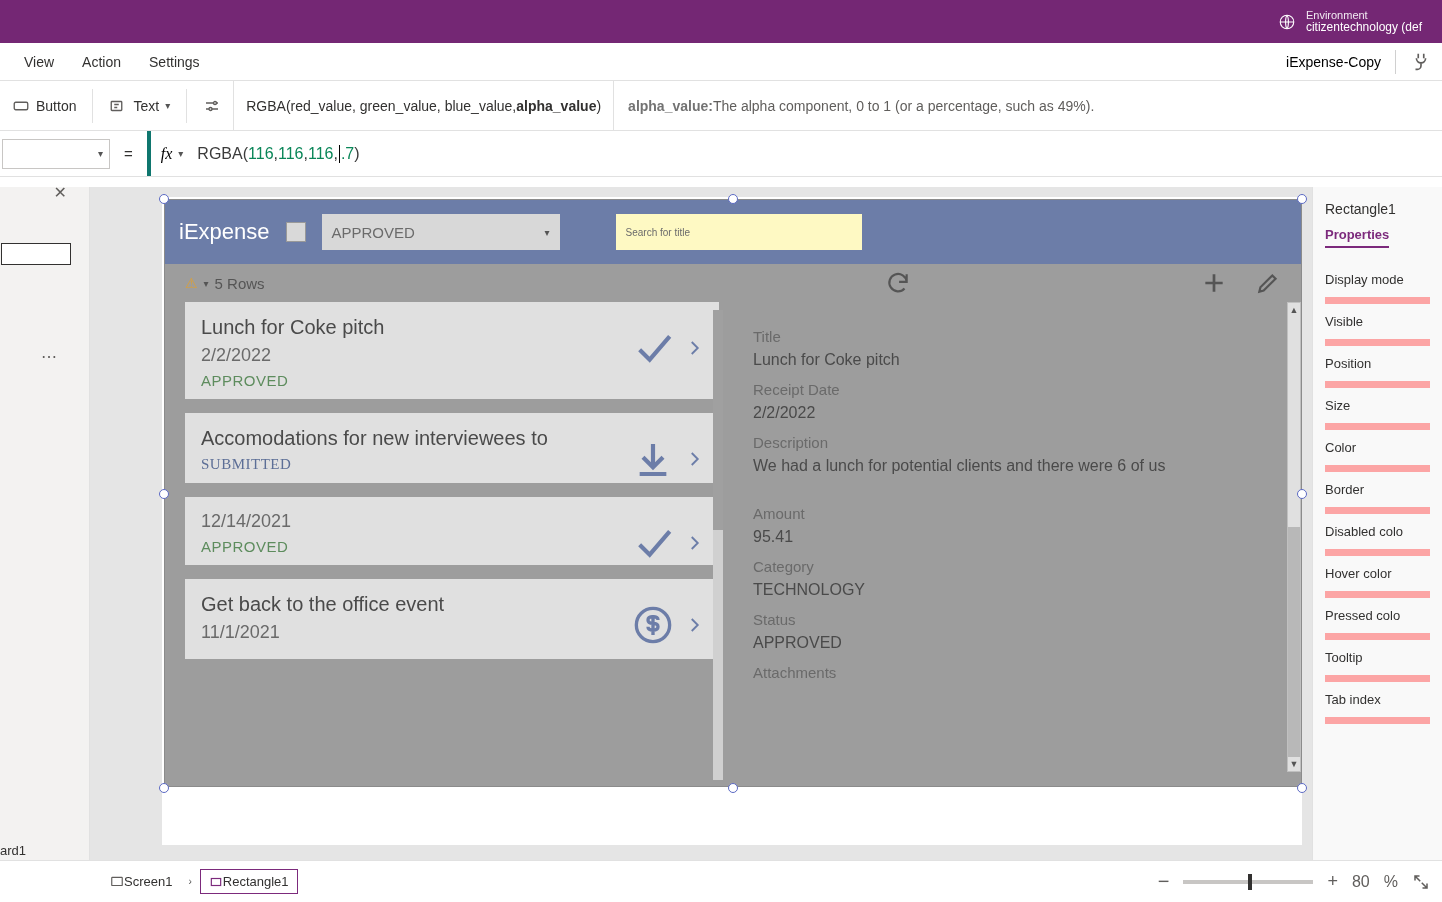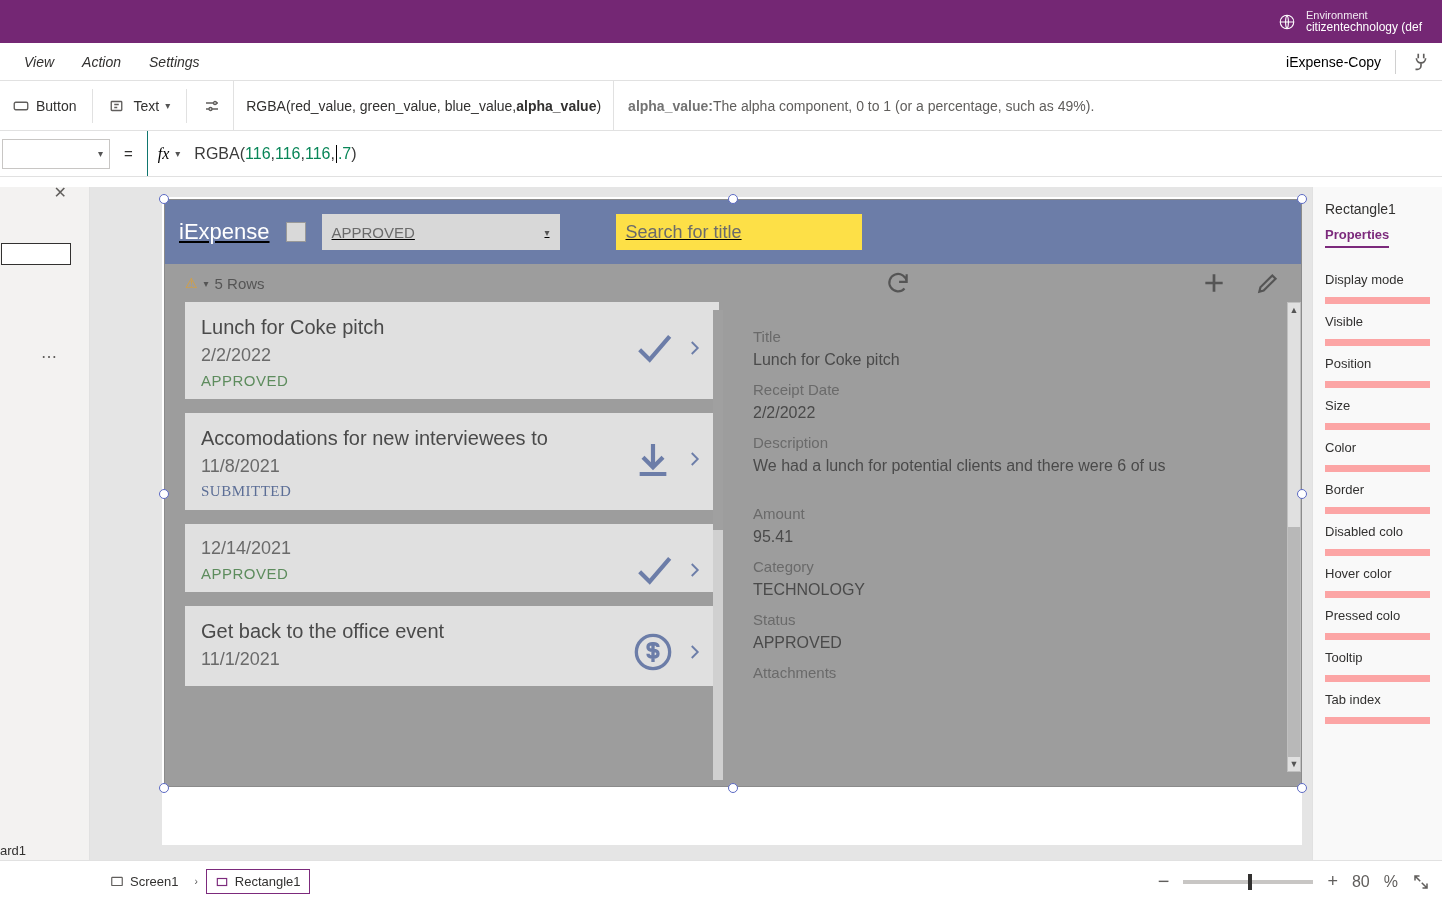--- a/index.html
+++ b/index.html
@@ -6,36 +6,36 @@
 body { background: #f5f5f5; width: 1442px; height: 902px; overflow: hidden; position: relative; }
 
 .top-banner { height: 43px; background: #742774; display: flex; align-items: center; justify-content: flex-end; padding-right: 20px; color: #fff; }
 .env-block { display: flex; align-items: center; gap: 10px; }
 .env-text { line-height: 1.1; font-size: 12px; }
 .env-text .lbl { font-size: 11px; opacity: 0.9; }
 .env-icon { width: 18px; height: 18px; }
 
 .menu-bar { height: 38px; background: #fff; border-bottom: 1px solid #e1e1e1; display: flex; align-items: center; padding: 0 10px; justify-content: space-between; }
 .menu-left { display: flex; gap: 0; }
-.menu-item { padding: 8px 14px; font-size: 14px; color: #323130; cursor: pointer; font-style: italic; }
+.menu-item { padding: 8px 14px; font-size: 14px; color: #323130; cursor: pointer; }
 .menu-right { display: flex; align-items: center; gap: 14px; color: #000000; font-size: 14px; }
 .vline { width: 1px; height: 24px; background: #d0d0d0; }
 
 .tool-row { height: 50px; background: #fff; border-bottom: 1px solid #e1e1e1; display: flex; align-items: center; }
 .tool-btn { display: flex; align-items: center; gap: 6px; padding: 6px 12px; font-size: 14px; color: #323130; border: none; background: transparent; cursor: pointer; }
 .tool-sep { width: 1px; height: 34px; background: #e1e1e1; margin: 0 4px; }
 .sig-box { padding: 0 12px; font-size: 14px; color: #323130; border-left: 1px solid #e1e1e1; border-right: 1px solid #e1e1e1; height: 100%; display:flex; align-items:center; }
 .sig-box .bold { font-weight: 600; }
 .hint-box { padding: 0 14px; font-size: 14px; color: #605e5c; height: 100%; display:flex; align-items:center; }
 .hint-box b { color: #737373; font-weight: 600; }
 
 .formula-row { height: 46px; background: #fff; border-bottom: 1px solid #e1e1e1; display: flex; align-items: center; }
 .prop-select { width: 108px; height: 30px; border: 1px solid #c8c6c4; font-size: 14px; padding: 0 6px; margin-left: 2px; display:flex; align-items:center; justify-content:space-between; }
 .equals { padding: 0 14px; font-size: 15px; color: #323130; }
-.fx-chunk { display: flex; align-items: center; gap: 6px; padding: 0 10px; border-left: 1px solid #0f766e; height: 100%; }
+.fx-chunk { display: flex; align-items: center; gap: 6px; padding: 0 10px; border-left: 4px solid #0f766e; height: 100%; }
 .formula-text { font-family: 'Consolas', monospace; font-size: 16px; display: flex; gap: 0; align-items: flex-end; padding-left: 4px; }
 .fn { color: #3b3b3b; }
 .num { color: #098658; }
 .op { color: #3b3b3b; }
 .caret { display:inline-block; width:1px; height:18px; background:#000; margin: 0 1px; }
 
 .eval-row { height: 32px; background: #fff; border-bottom: 1px solid #ddd; display: flex; align-items: center; padding-left: 215px; font-size: 14px; color: #323130; gap: 30px; }
 .eval-row .dt { color: #605e5c; }
 .eval-row .dt b { color: #323130; font-weight: 600; }
 
@@ -44,25 +44,25 @@
 .close-x { position: absolute; top: -4px; right: 22px; font-size: 16px; color: #605e5c; cursor: pointer; }
 .tiny-input { position: absolute; top: 56px; right: 18px; width: 70px; height: 22px; border: 1px solid #323130; background:#fff; }
 .more-dots { position: absolute; top: 160px; right: 30px; color: #605e5c; letter-spacing: 2px; }
 .ard1 { position: absolute; bottom: 2px; left: 0; font-size: 13px; color: #323130; }
 
 .canvas-col { flex: 1; background: #e5e5e5; position: relative; overflow: hidden; }
 .canvas-bg { position: absolute; left: 72px; top: 10px; width: 1140px; height: 648px; background: #fff; }
 .rect-sel { position: absolute; left: 74px; top: 12px; width: 1138px; height: 588px; background: rgba(116,116,116,0.7); border: 1px solid #8b8b8b; }
 .sel-handle { position: absolute; width: 10px; height: 10px; background: #fff; border: 1px solid #5c6ac4; border-radius: 50%; }
 
-.app-hdr { height: 64px; background: #6c7da8; display: flex; align-items: center; padding: 0 14px; gap: 16px; text-decoration: underline; }
+.app-hdr { height: 64px; background: #6c7da8; display: flex; align-items: center; padding: 0 14px; gap: 16px; }
 .app-title { color: #fff; font-size: 22px; font-weight: 400; }
 .chk { width: 20px; height: 20px; background: #d9d9d9; border: 1px solid #999; }
 .dd { width: 238px; height: 36px; background: #d8d8d8; display:flex; align-items:center; justify-content:space-between; padding: 0 10px; color: #6b6b6b; font-size: 15px; }
-.search-box { width: 246px; height: 36px; background: #fde047; padding: 0 10px; color: #6b6b6b; font-size: 18px; display:flex; align-items:center; margin-left: 40px; }
+.search-box { width: 246px; height: 36px; background: #fef9c3; padding: 0 10px; color: #6b6b6b; font-size: 10px; display:flex; align-items:center; margin-left: 40px; }
 
 .sub-hdr { height: 38px; display: flex; align-items: center; justify-content: space-between; padding: 0 20px; }
 .rows-lbl { font-size: 15px; color: #555; display: flex; align-items: center; gap: 6px; }
 .warn-tri { color: #e0a030; font-size: 14px; }
 .hdr-icons { display: flex; gap: 28px; align-items: center; }
 .icon-g { width: 26px; height: 26px; color: #555; }
 
 .content-wrap { display: flex; height: 480px; }
 .list-col { width: 558px; padding-left: 20px; position: relative; }
 .list-scroll { position: absolute; right: 0; top: 8px; width: 10px; height: 470px; background: #d0d0d0; }
@@ -85,21 +85,21 @@
 .detail-track { height: 440px; position: relative; }
 .detail-thumb { position: absolute; bottom: 0; width: 100%; height: 230px; background: #b8b8b8; }
 
 .right-panel { width: 130px; background: #f9f9f9; border-left: 1px solid #e1e1e1; padding: 14px 12px; font-size: 13px; color: #323130; }
 .rp-title { font-size: 14px; margin-bottom: 10px; }
 .rp-tab { font-weight: 600; color: #7c2a7c; border-bottom: 2px solid #7c2a7c; display: inline-block; padding-bottom: 4px; margin-bottom: 14px; }
 .rp-row { padding: 10px 0; border-bottom: 7px solid #fca5a5; font-size: 13px; color: #323130; }
 
 .footer-bar { position: absolute; bottom: 0; left: 0; right: 0; height: 42px; background: #fff; border-top: 1px solid #e1e1e1; display: flex; align-items: center; padding: 0 12px; justify-content: space-between; }
 .bc { display: flex; align-items: center; gap: 8px; font-size: 13px; color: #323130; padding-left: 90px; }
-.bc-item { display: flex; align-items: flex-end; gap: 6px; padding: 4px 8px; }
+.bc-item { display: flex; align-items: flex-end; gap: 0; padding: 4px 8px; }
 .bc-item.sel { border: 1px solid #7c2a7c; }
 .zoom { display: flex; align-items: center; gap: 14px; color: #605e5c; }
 .slider { width: 130px; height: 4px; background: #c8c6c4; position: relative; }
 .slider-thumb { position: absolute; top: -6px; left: 50%; width: 4px; height: 16px; background: #323130; }
 svg { display: block; }
 .chev { font-size: 10px; color: #555; }
 </style>
 </head>
 <body>
 
@@ -256,21 +256,20 @@
                   </span>
                   <span>
                     <svg width="18" height="34" viewBox="0 0 24 24" fill="none" stroke="#6c7da8" stroke-width="2.5">
                       <path d="M9 4l8 8-8 8"></path>
                     </svg>
                   </span>
                 </div>
               </div>
               <div class="card">
                 <div class="card-title">Accomodations for new interviewees to</div>
-                <div class="card-date">11/8/2021</div>
                 <div class="card-status st-submitted">SUBMITTED</div>
                 <div class="card-icons">
                   <span>
                     <svg class="ic" viewBox="0 0 24 24" fill="none" stroke="#6c7da8" stroke-width="2.5">
                       <path d="M12 3v14M6 11l6 6 6-6M4 21h16"></path>
                     </svg>
                   </span>
                   <span>
                     <svg width="18" height="34" viewBox="0 0 24 24" fill="none" stroke="#6c7da8" stroke-width="2.5">
                       <path d="M9 4l8 8-8 8"></path>

